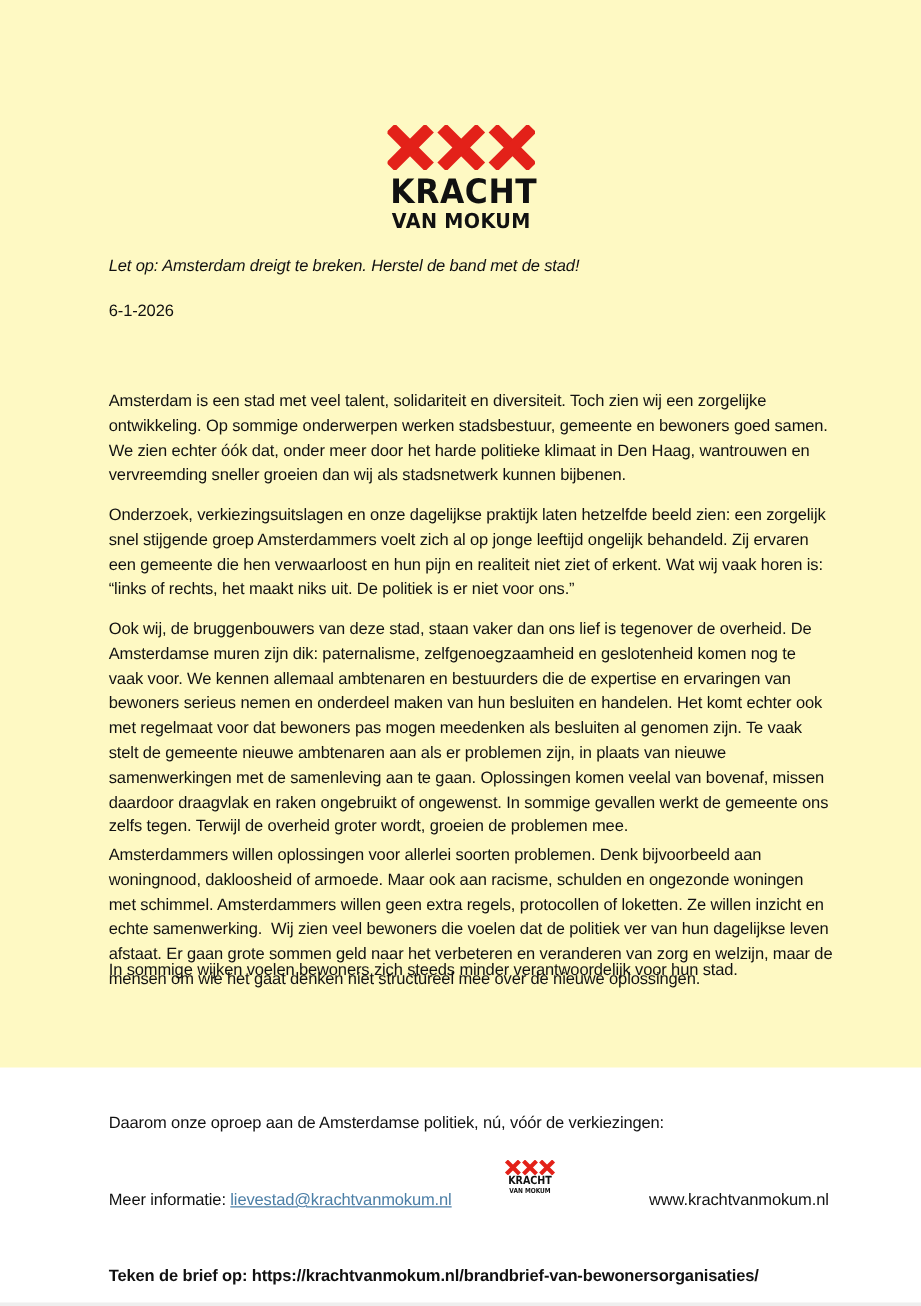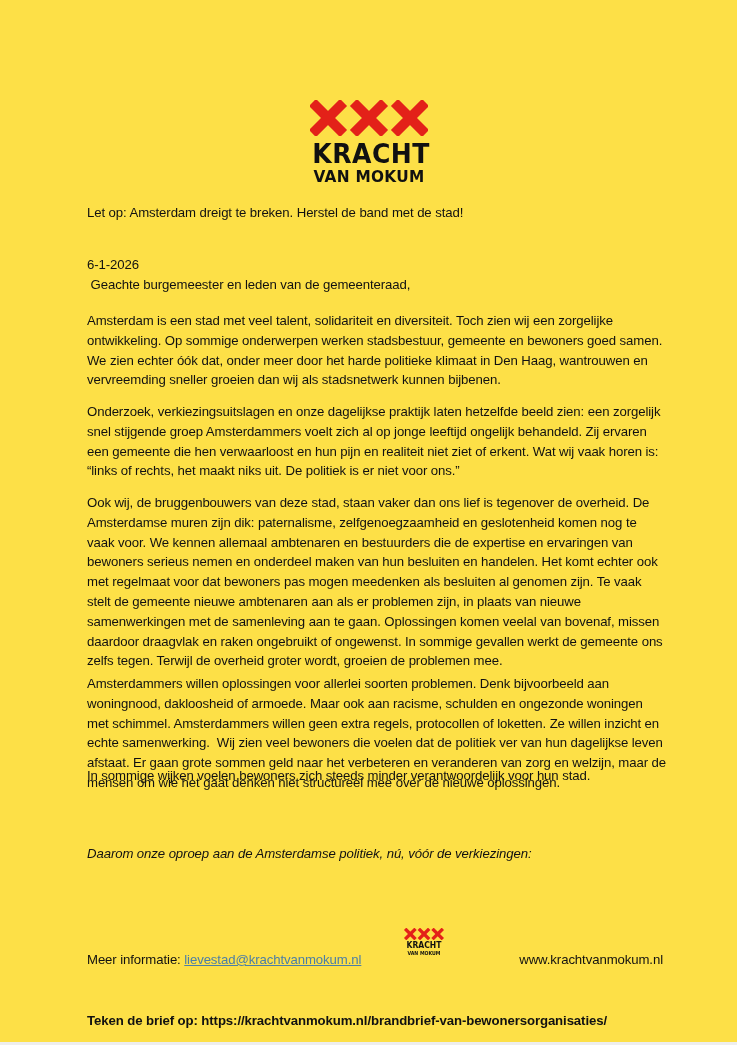--- a/index.html
+++ b/index.html
@@ -1,19 +1,19 @@
 <!DOCTYPE html>
 <html><head>
   <meta charset="utf-8">
   <style>
     html, body { margin: 0; padding: 0; background: #ffffff; }
     body { width: 737px; height: 1045px; position: relative; overflow: hidden; }
     .page {
-      position: absolute; left: 0; top: 0; width: 737px; height: 1042px;
-      background: #fde047;
+      position: absolute; left: 0; top: 0; width: 737px; height: 854px;
+      background: #fef9c3;
     }
     .bottom-border {
       position: absolute; left: 0; top: 1042px; width: 737px; height: 3px; background: #eeeeee;
     }
     .logo {
       position: absolute; left: 308px; top: 100px; width: 122px; height: 86px;
     }
     .logo .crosses { position: absolute; left: 2px; top: 0; width: 118px; height: 36px; }
     .logo .brand {
       position: absolute; left: 0; top: 40px; width: 122px; text-align: center;
@@ -58,30 +58,29 @@
           <rect x="-5" y="-22" width="10" height="44"></rect>
         </g>
       </g>
     </svg>
     <div class="brand">
       <span class="l1">KRACHT</span>
       <span class="l2">VAN MOKUM</span>
     </div>
   </div>
 
-  <div class="text" style="top:203px;">Let op: Amsterdam dreigt te breken. Herstel de band met de stad!</div>
-  <div class="text" style="top:255px;">6-1-2026</div>
-  <div class="text" style="top:275px; white-space:pre;"> Geachte burgemeester en leden van de gemeenteraad,</div>
+  <div class="text" style="top:203px;font-style:italic;">Let op: Amsterdam dreigt te breken. Herstel de band met de stad!</div>
+  <div class="text" style="top:239px;">6-1-2026</div>
 
   <div class="text para" style="top:311px;">Amsterdam is een stad met veel talent, solidariteit en diversiteit. Toch zien wij een zorgelijke ontwikkeling. Op sommige onderwerpen werken stadsbestuur, gemeente en bewoners goed samen. We zien echter óók dat, onder meer door het harde politieke klimaat in Den Haag, wantrouwen en vervreemding sneller groeien dan wij als stadsnetwerk kunnen bijbenen.</div>
   <div class="text para" style="top:402px;">Onderzoek, verkiezingsuitslagen en onze dagelijkse praktijk laten hetzelfde beeld zien: een zorgelijk snel stijgende groep Amsterdammers voelt zich al op jonge leeftijd ongelijk behandeld. Zij ervaren een gemeente die hen verwaarloost en hun pijn en realiteit niet ziet of erkent. Wat wij vaak horen is: “links of rechts, het maakt niks uit. De politiek is er niet voor ons.”</div>
   <div class="text para" style="top:493px;">Ook wij, de bruggenbouwers van deze stad, staan vaker dan ons lief is tegenover de overheid. De Amsterdamse muren zijn dik: paternalisme, zelfgenoegzaamheid en geslotenheid komen nog te vaak voor. We kennen allemaal ambtenaren en bestuurders die de expertise en ervaringen van bewoners serieus nemen en onderdeel maken van hun besluiten en handelen. Het komt echter ook met regelmaat voor dat bewoners pas mogen meedenken als besluiten al genomen zijn. Te vaak stelt de gemeente nieuwe ambtenaren aan als er problemen zijn, in plaats van nieuwe samenwerkingen met de samenleving aan te gaan. Oplossingen komen veelal van bovenaf, missen daardoor draagvlak en raken ongebruikt of ongewenst. In sommige gevallen werkt de gemeente ons zelfs tegen. Terwijl de overheid groter wordt, groeien de problemen mee.</div>
   <div class="text para" style="top:674px; white-space:pre-wrap;">Amsterdammers willen oplossingen voor allerlei soorten problemen. Denk bijvoorbeeld aan woningnood, dakloosheid of armoede. Maar ook aan racisme, schulden en ongezonde woningen met schimmel. Amsterdammers willen geen extra regels, protocollen of loketten. Ze willen inzicht en echte samenwerking.  Wij zien veel bewoners die voelen dat de politiek ver van hun dagelijkse leven afstaat. Er gaan grote sommen geld naar het verbeteren en veranderen van zorg en welzijn, maar de mensen om wie het gaat denken niet structureel mee over de nieuwe oplossingen.</div>
   <div class="text para" style="top:766px;">In sommige wijken voelen bewoners zich steeds minder verantwoordelijk voor hun stad.</div>
-  <div class="text para" style="top:844px;font-style:italic;">Daarom onze oproep aan de Amsterdamse politiek, nú, vóór de verkiezingen:</div>
+  <div class="text para" style="top:888px;">Daarom onze oproep aan de Amsterdamse politiek, nú, vóór de verkiezingen:</div>
 
   <div class="small-logo">
     <svg width="42" height="12" viewBox="0 0 118 36" style="position:absolute;left:0;top:0;">
       <g fill="#e32119">
         <g transform="translate(18,18) rotate(45)">
             <rect x="-22" y="-5" width="44" height="10"></rect>
             <rect x="-5" y="-22" width="10" height="44"></rect>
           </g>
         <g transform="translate(59,18) rotate(45)">
             <rect x="-22" y="-5" width="44" height="10"></rect>

